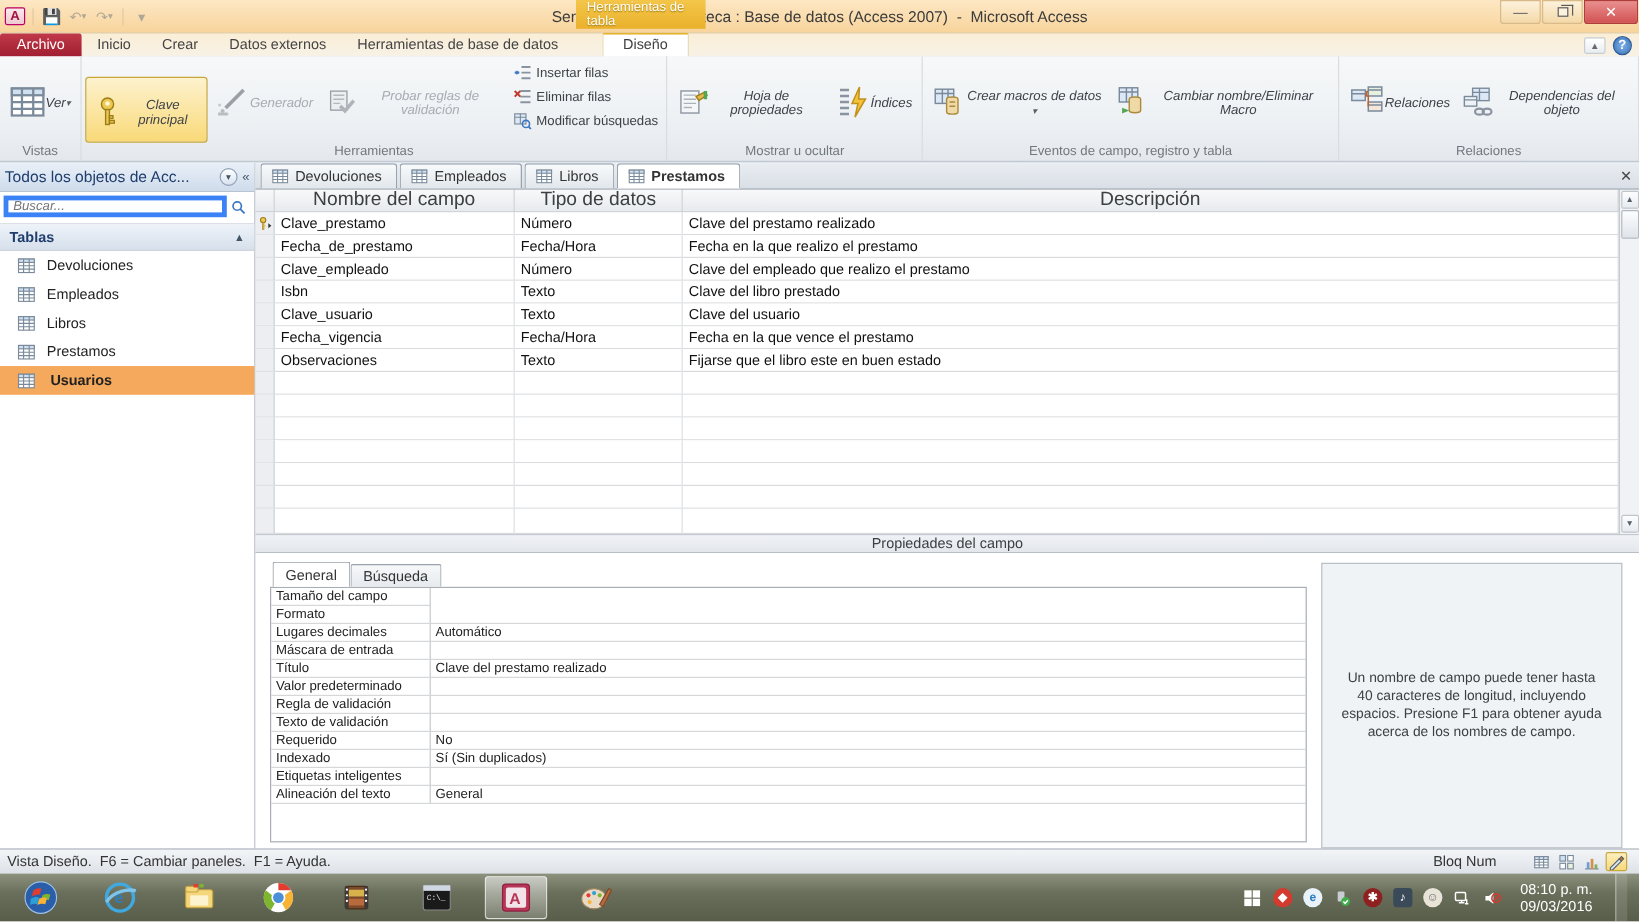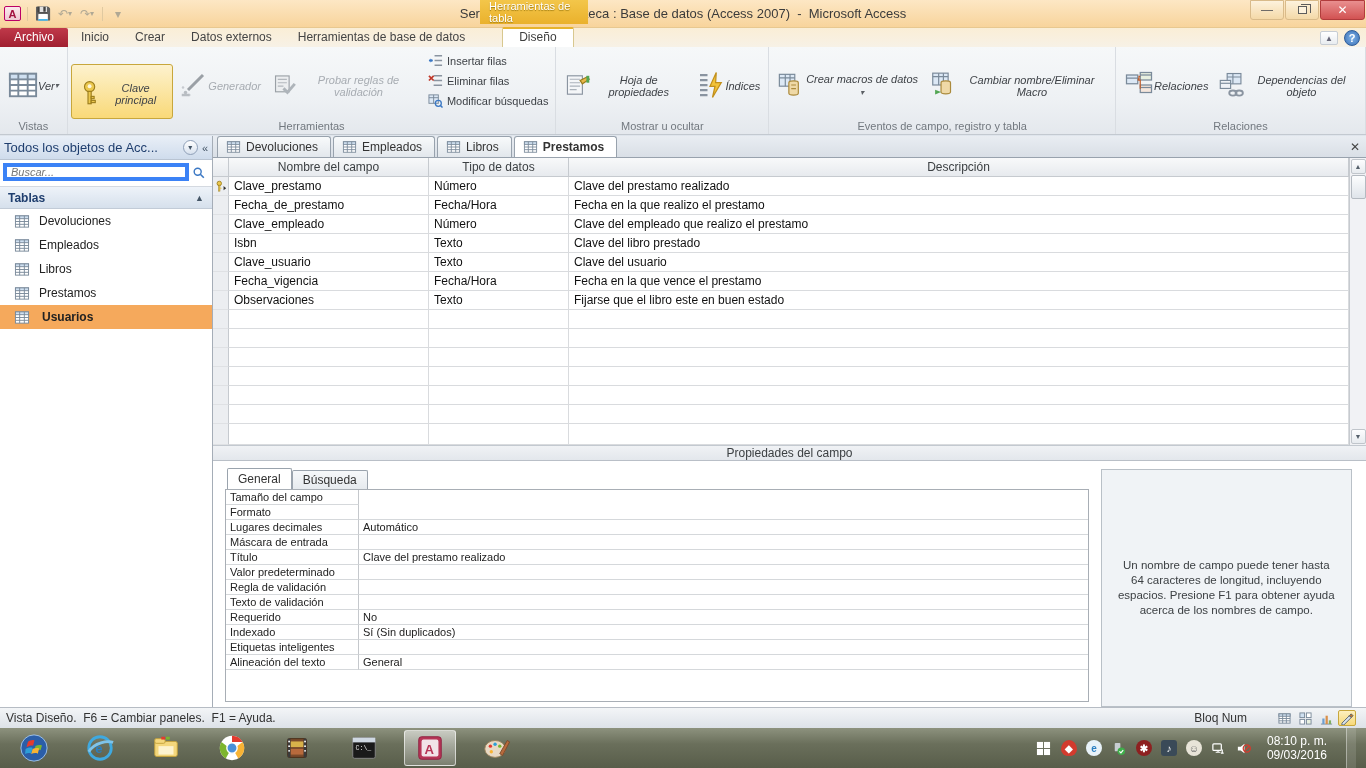--- a/index.html
+++ b/index.html
@@ -74,21 +74,21 @@
   .tabstrip { height:23px; background:linear-gradient(#e9edf2,#d9dfe6); border-bottom:1px solid #98a2ad; display:flex; align-items:flex-end; padding-left:4px; position:relative;}
   .dtab { display:flex; align-items:center; gap:5px; font-size:12px; color:#333; background:linear-gradient(#f8fafb,#e2e7ec); border:1px solid #98a2ad; border-bottom:none; border-radius:3px 3px 0 0; padding:3px 12px 3px 8px; margin-right:2px; }
   .dtab svg { width:15px; height:14px; }
   .dtab.active { background:#fff; font-weight:bold; }
   .doc-close { position:absolute; right:6px; top:4px; font-size:12px; color:#444; }
 
   
   .gridwrap { height:301px; display:flex; }
   .fgrid { flex:1; display:flex; flex-direction:column; }
   .fg-head { display:flex; height:19px; }
-  .fg-head .cell { background:linear-gradient(#f8f9fa,#e7eaee); border-right:1px solid #c6cacf; border-bottom:1px solid #c6cacf; font-size:12px; color:#3c4043; display:flex; align-items:center; justify-content:center; }
+  .fg-head .cell { background:linear-gradient(#f8f9fa,#e7eaee); border-right:1px solid #c6cacf; border-bottom:1px solid #c6cacf; font-size:16px; color:#3c4043; display:flex; align-items:center; justify-content:center; }
   .fg-row { display:flex; height:19px; }
   .sel-col { width:16px; background:#eceef1; border-right:1px solid #c6cacf; border-bottom:1px solid #dfe1e4; display:flex; align-items:center; justify-content:center; }
   .c-name { width:200px; } .c-type { width:140px; } .c-desc { flex:1; }
   .fg-row .cell { border-right:1px solid #d9dbde; border-bottom:1px solid #d9dbde; font-size:12px; color:#111; display:flex; align-items:center; padding-left:5px; background:#fff; overflow:hidden; white-space:nowrap;}
   .vscroll { width:17px; background:#f1f2f5; border-left:1px solid #c6cacf; display:flex; flex-direction:column; align-items:center; }
   .vs-btn { width:15px; height:15px; border:1px solid #c0c5cb; background:linear-gradient(#fdfdfe,#e7ebef); font-size:7px; color:#55606b; display:flex; align-items:center; justify-content:center; margin:1px 0; border-radius:2px;}
   .vs-thumb { width:15px; height:24px; border:1px solid #b4bac1; background:linear-gradient(#fcfdfe,#dfe4ea); border-radius:2px; }
   .vs-space { flex:1; }
 
   
@@ -581,21 +581,21 @@
               <div class="pvalue"></div>
             </div>
           <div class="prow">
               <div class="plabel">Alineación del texto</div>
               <div class="pvalue">General</div>
             </div>
           <div class="pgrid-space"></div>
         </div>
       </div>
       <div class="phelp">
-        <div class="ht">Un nombre de campo puede tener hasta 64 caracteres de longitud, incluyendo espacios. Presione F1 para obtener ayuda acerca de los nombres de campo.</div>
+        <div class="ht">Un nombre de campo puede tener hasta 40 caracteres de longitud, incluyendo espacios. Presione F1 para obtener ayuda acerca de los nombres de campo.</div>
       </div>
     </div>
   </div>
 
   <div class="statusbar">
     <span class="sb-left">Vista Diseño.  F6 = Cambiar paneles.  F1 = Ayuda.</span>
     <span class="sb-numlock">Bloq Num</span>
     <span class="sb-views">
       <span class="sb-vbtn">
         <svg viewBox="0 0 14 14">

